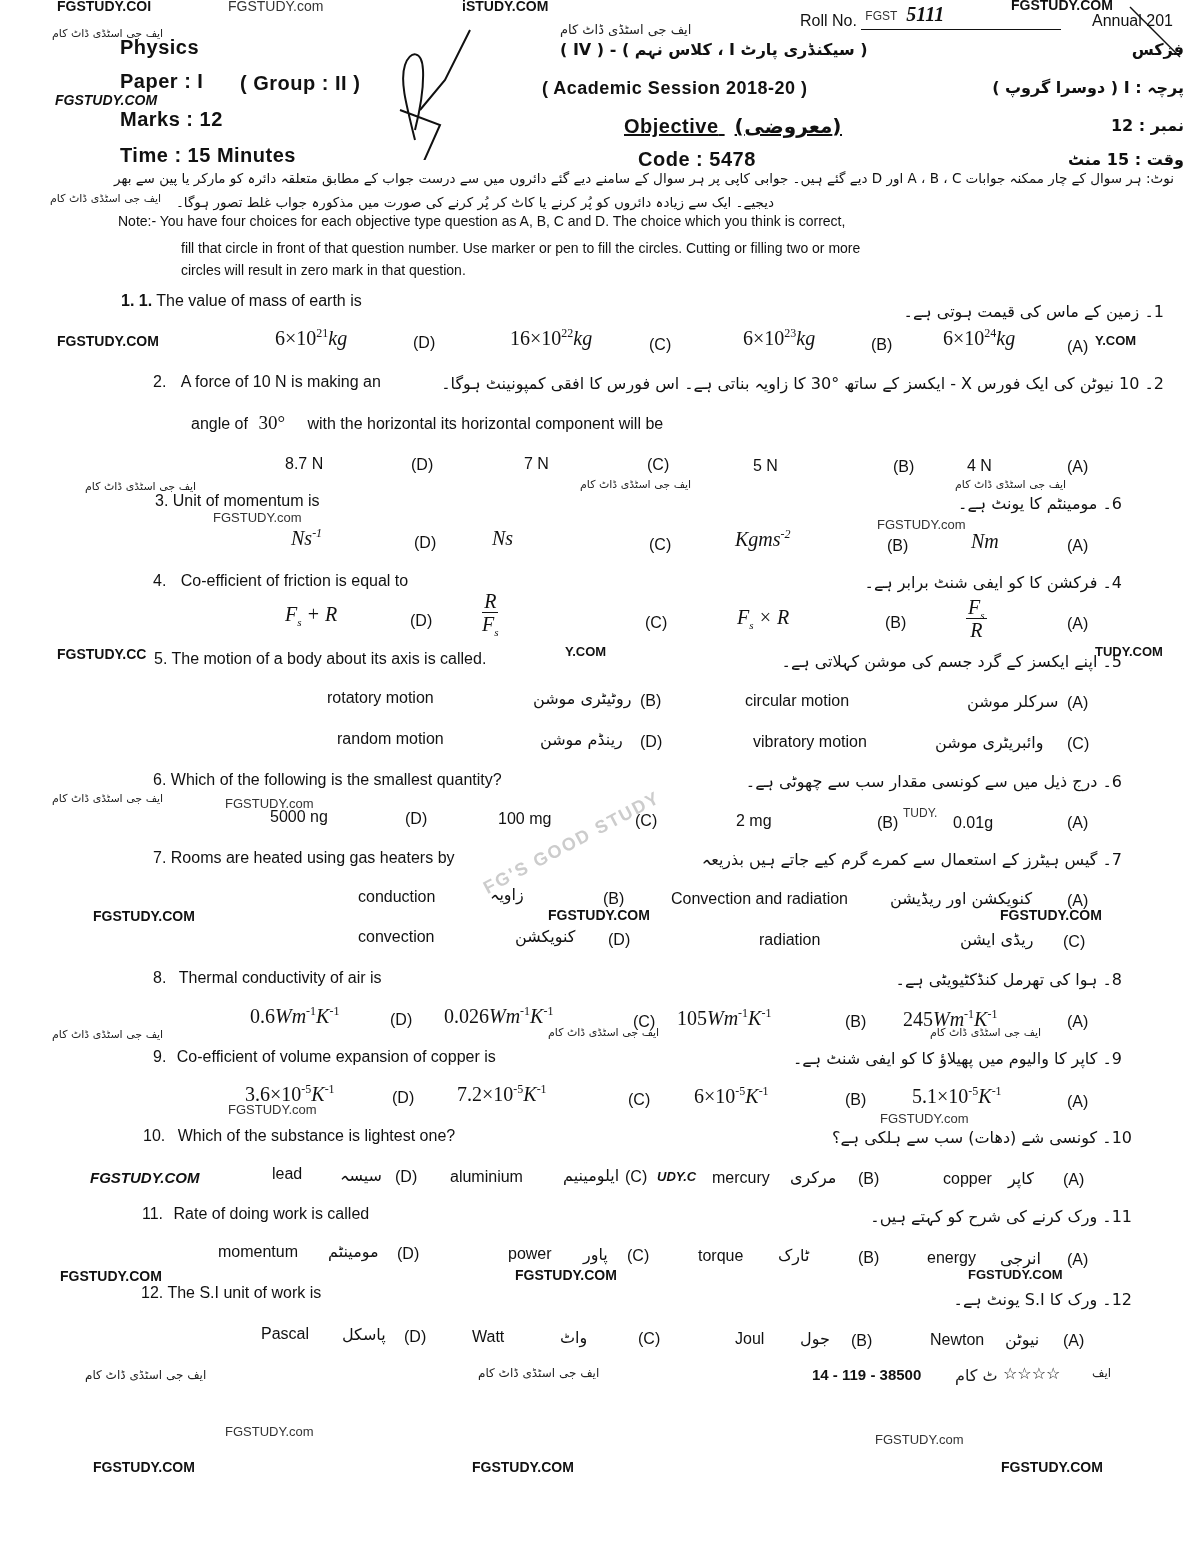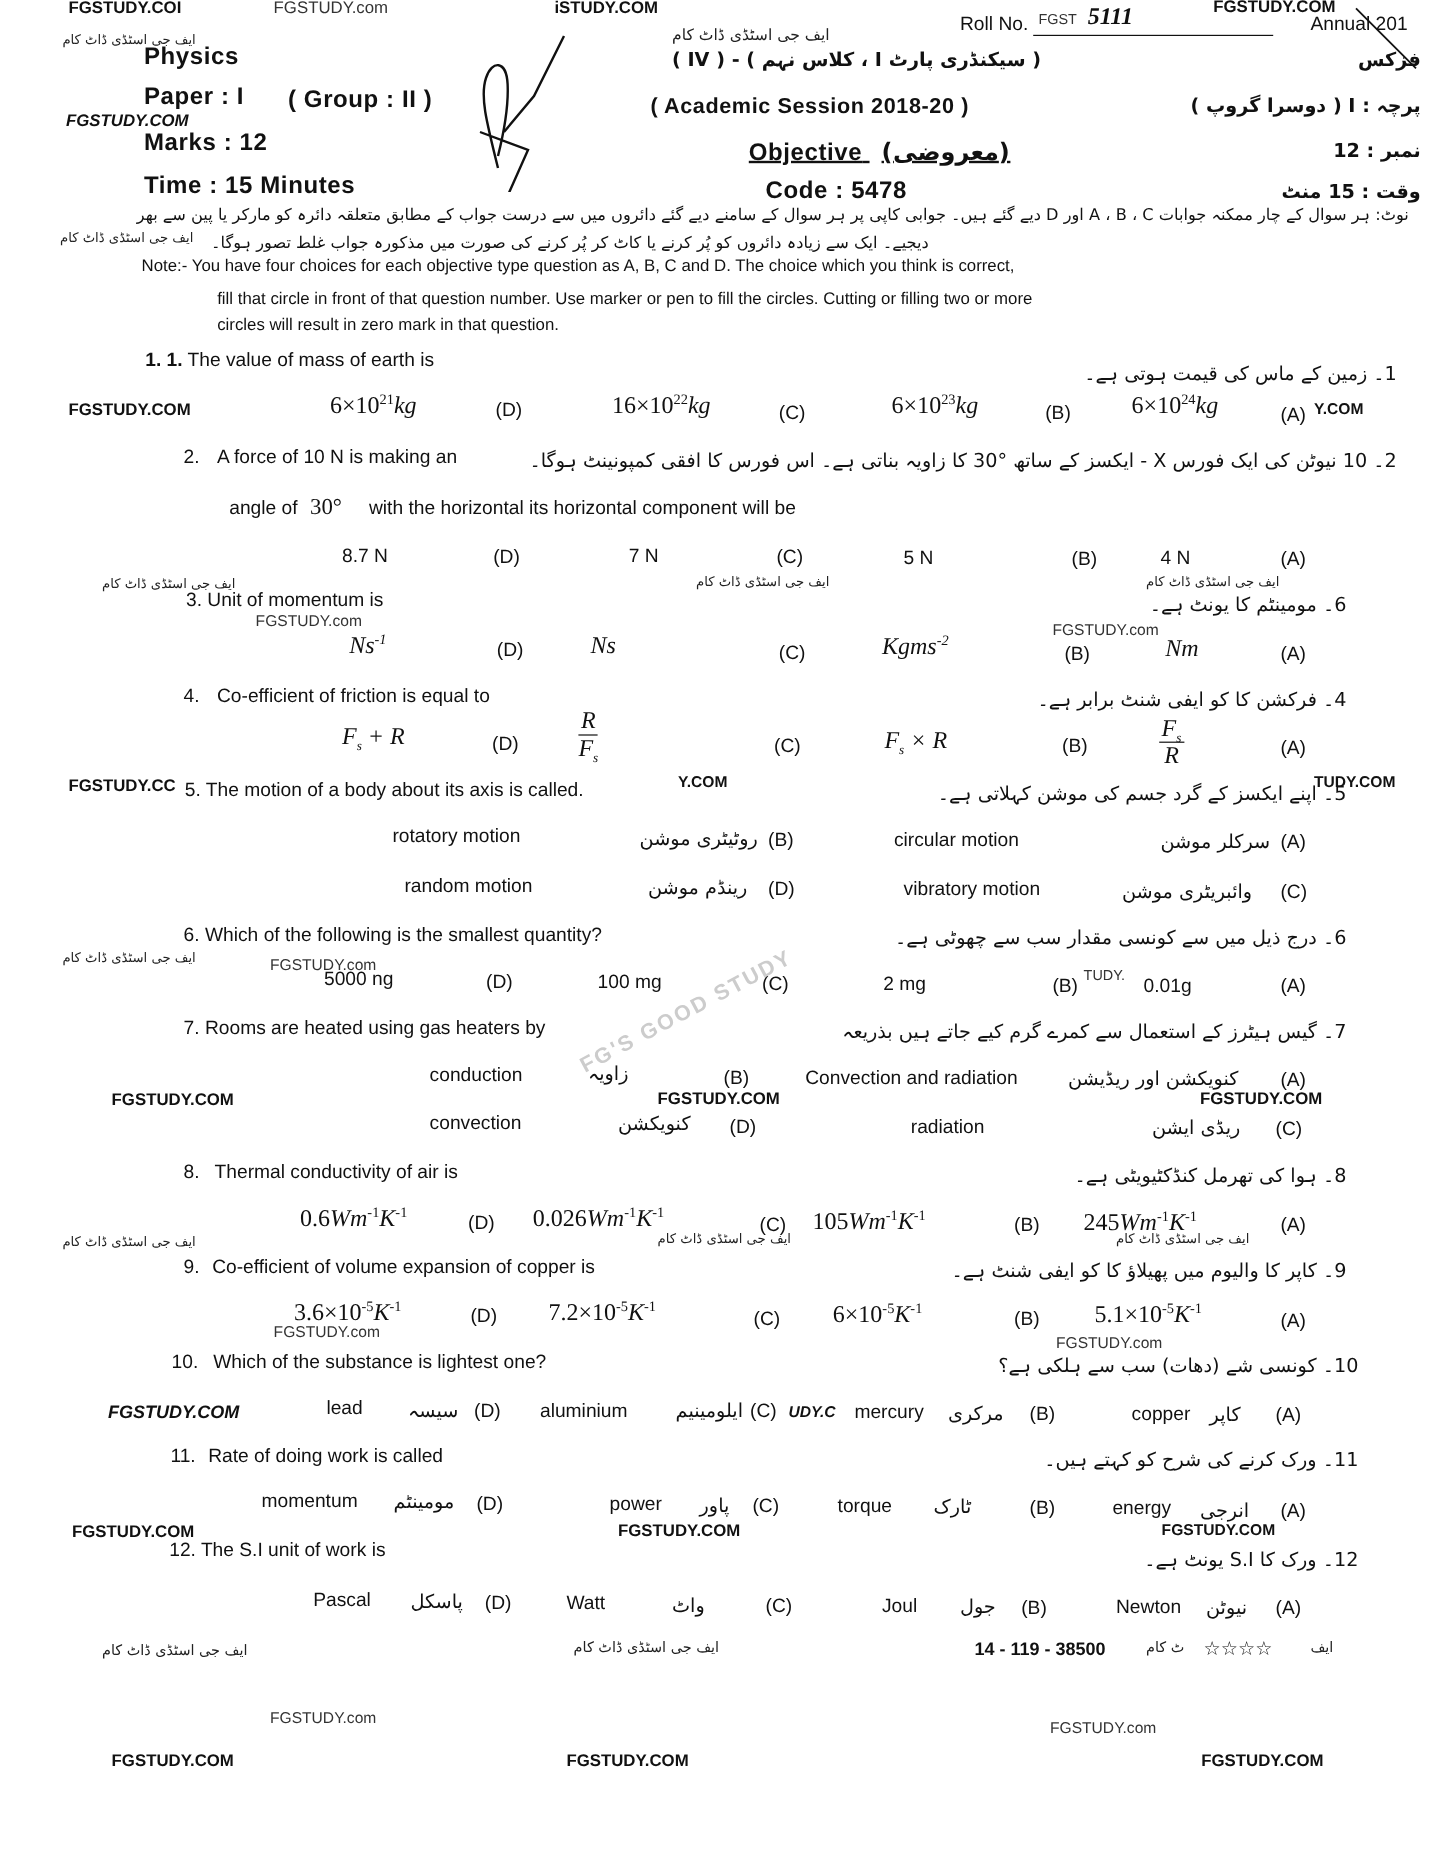--- a/index.html
+++ b/index.html
@@ -321,21 +321,21 @@
 <div class="abs opt" style="left:735px;top:1330px;">Joul</div>
 <div class="abs urdu" style="left:800px;top:1329px;">جول</div>
 <div class="abs lbl" style="left:851px;top:1332px;">(B)</div>
 <div class="abs opt" style="left:930px;top:1331px;">Newton</div>
 <div class="abs urdu" style="left:1005px;top:1330px;">نیوٹن</div>
 <div class="abs lbl" style="left:1063px;top:1332px;">(A)</div>
 
 <div class="abs urdu-sm" style="left:85px;top:1368px;font-size:12px;">ایف جی اسٹڈی ڈاٹ کام</div>
 <div class="abs urdu-sm" style="left:478px;top:1366px;font-size:12px;">ایف جی اسٹڈی ڈاٹ کام</div>
 <div class="abs" style="left:812px;top:1366px;font-size:15px;font-weight:bold;">14 - 119 - 38500</div>
-<div class="abs urdu-sm" style="left:955px;top:1366px;font-size:12px;">ٹ کام</div>
+<div class="abs urdu-sm" style="left:955px;top:1366px;font-size:16px;">ٹ کام</div>
 <div class="abs" style="left:1003px;top:1364px;font-size:16px;">☆☆☆☆</div>
 <div class="abs urdu-sm" style="left:1092px;top:1366px;font-size:12px;">ایف</div>
 
 <div class="abs wm-thin" style="left:225px;top:1424px;">FGSTUDY.com</div>
 <div class="abs wm-thin" style="left:875px;top:1432px;">FGSTUDY.com</div>
 <div class="abs wm-bold" style="left:93px;top:1459px;">FGSTUDY.COM</div>
 <div class="abs wm-bold" style="left:472px;top:1459px;">FGSTUDY.COM</div>
 <div class="abs wm-bold" style="left:1001px;top:1459px;">FGSTUDY.COM</div>
 
 </body></html>

